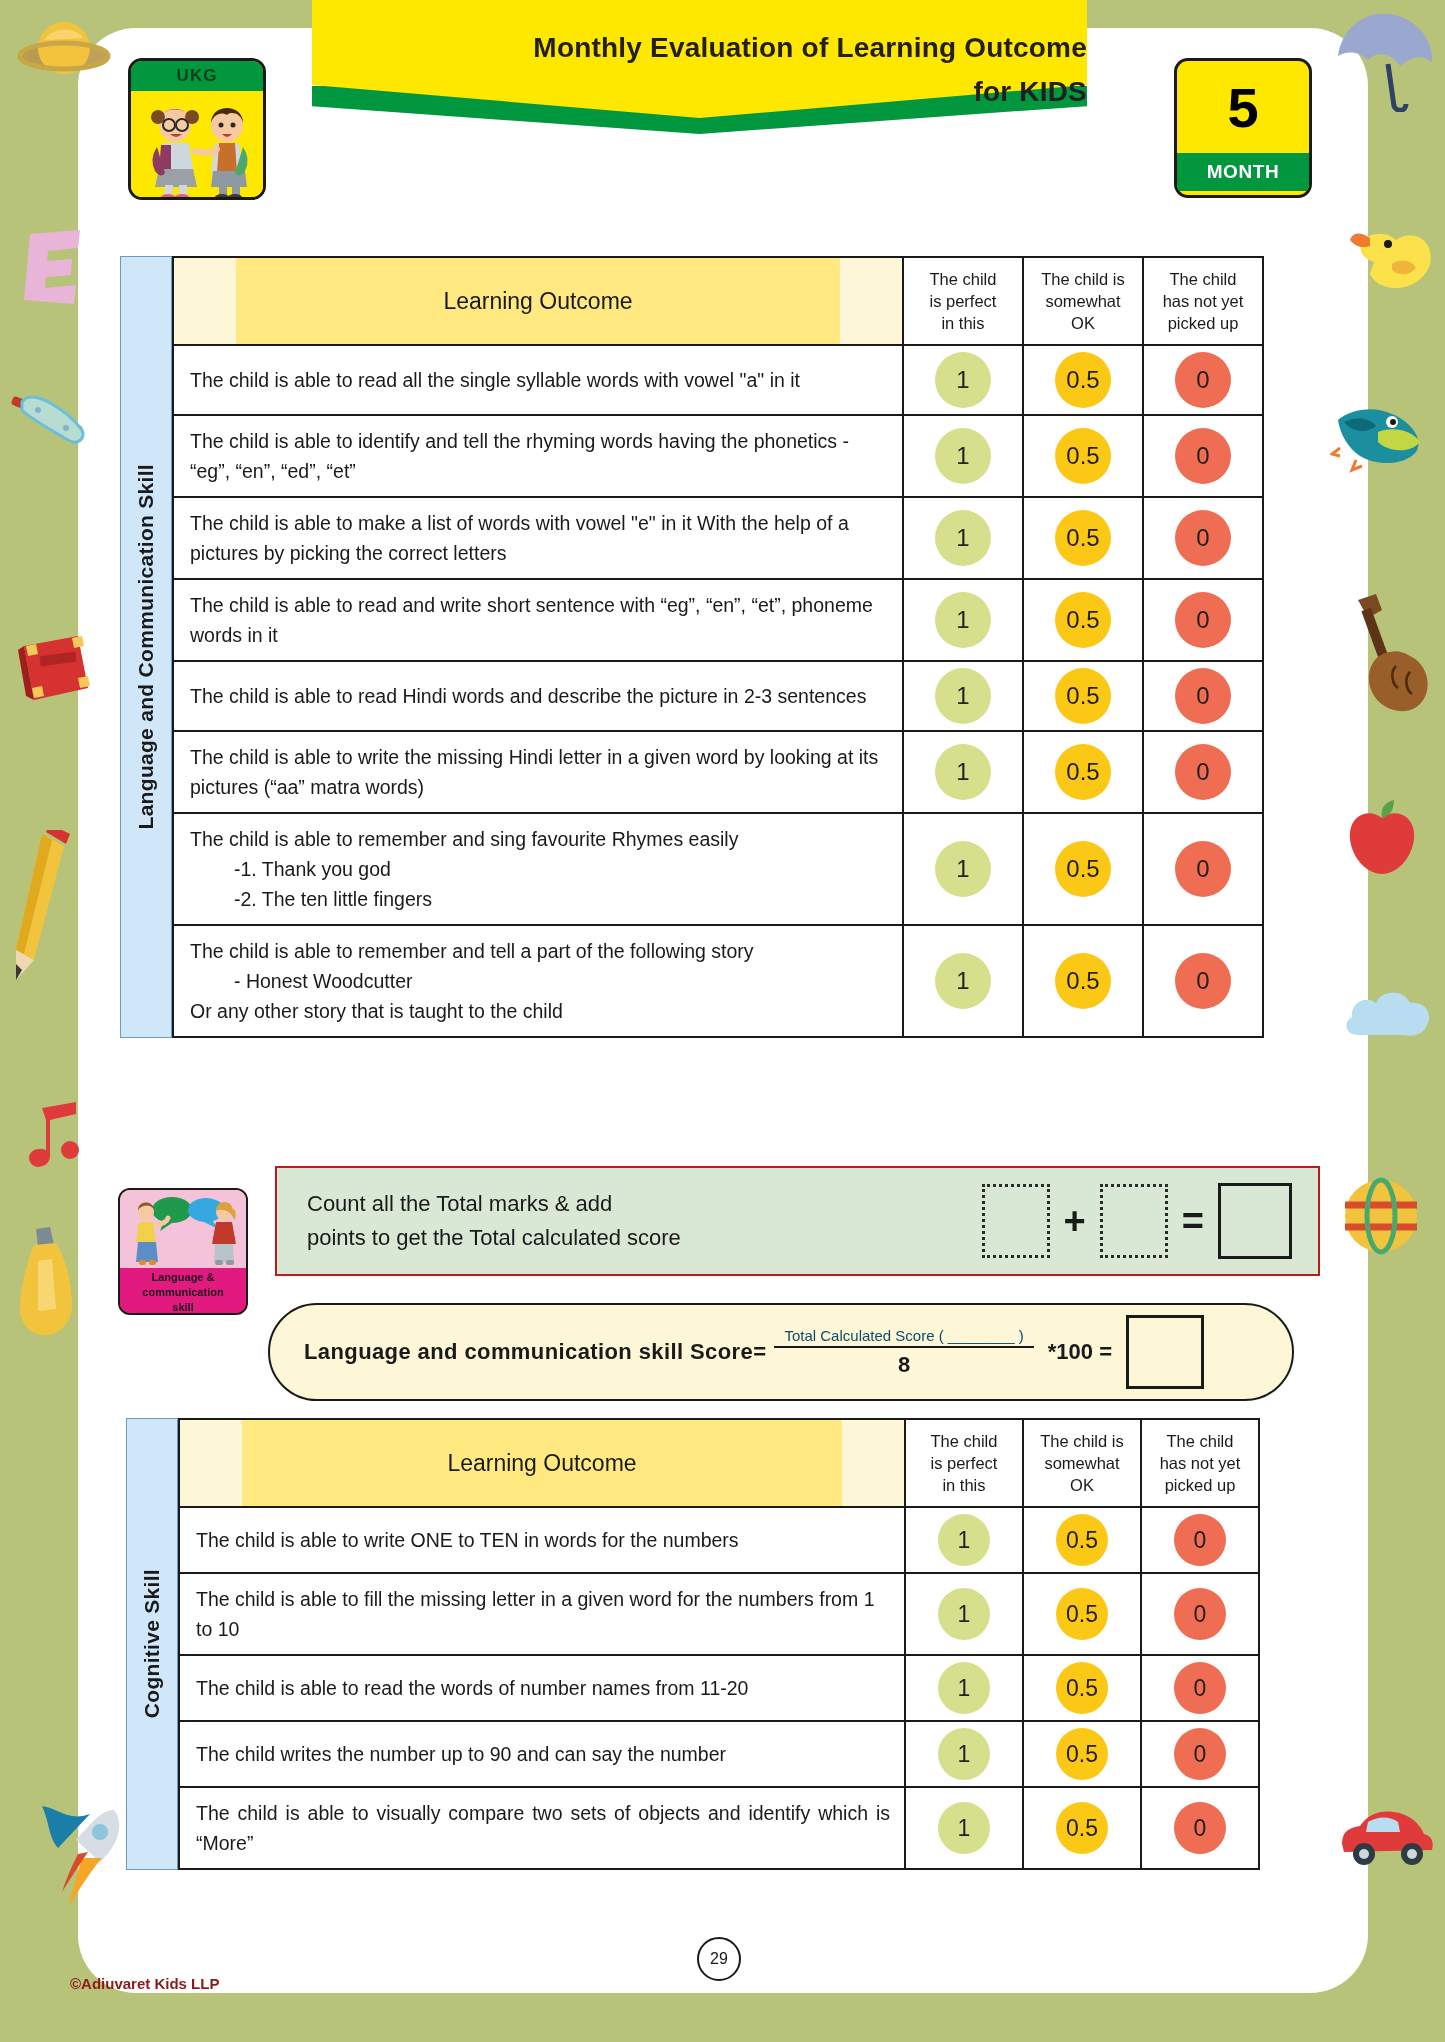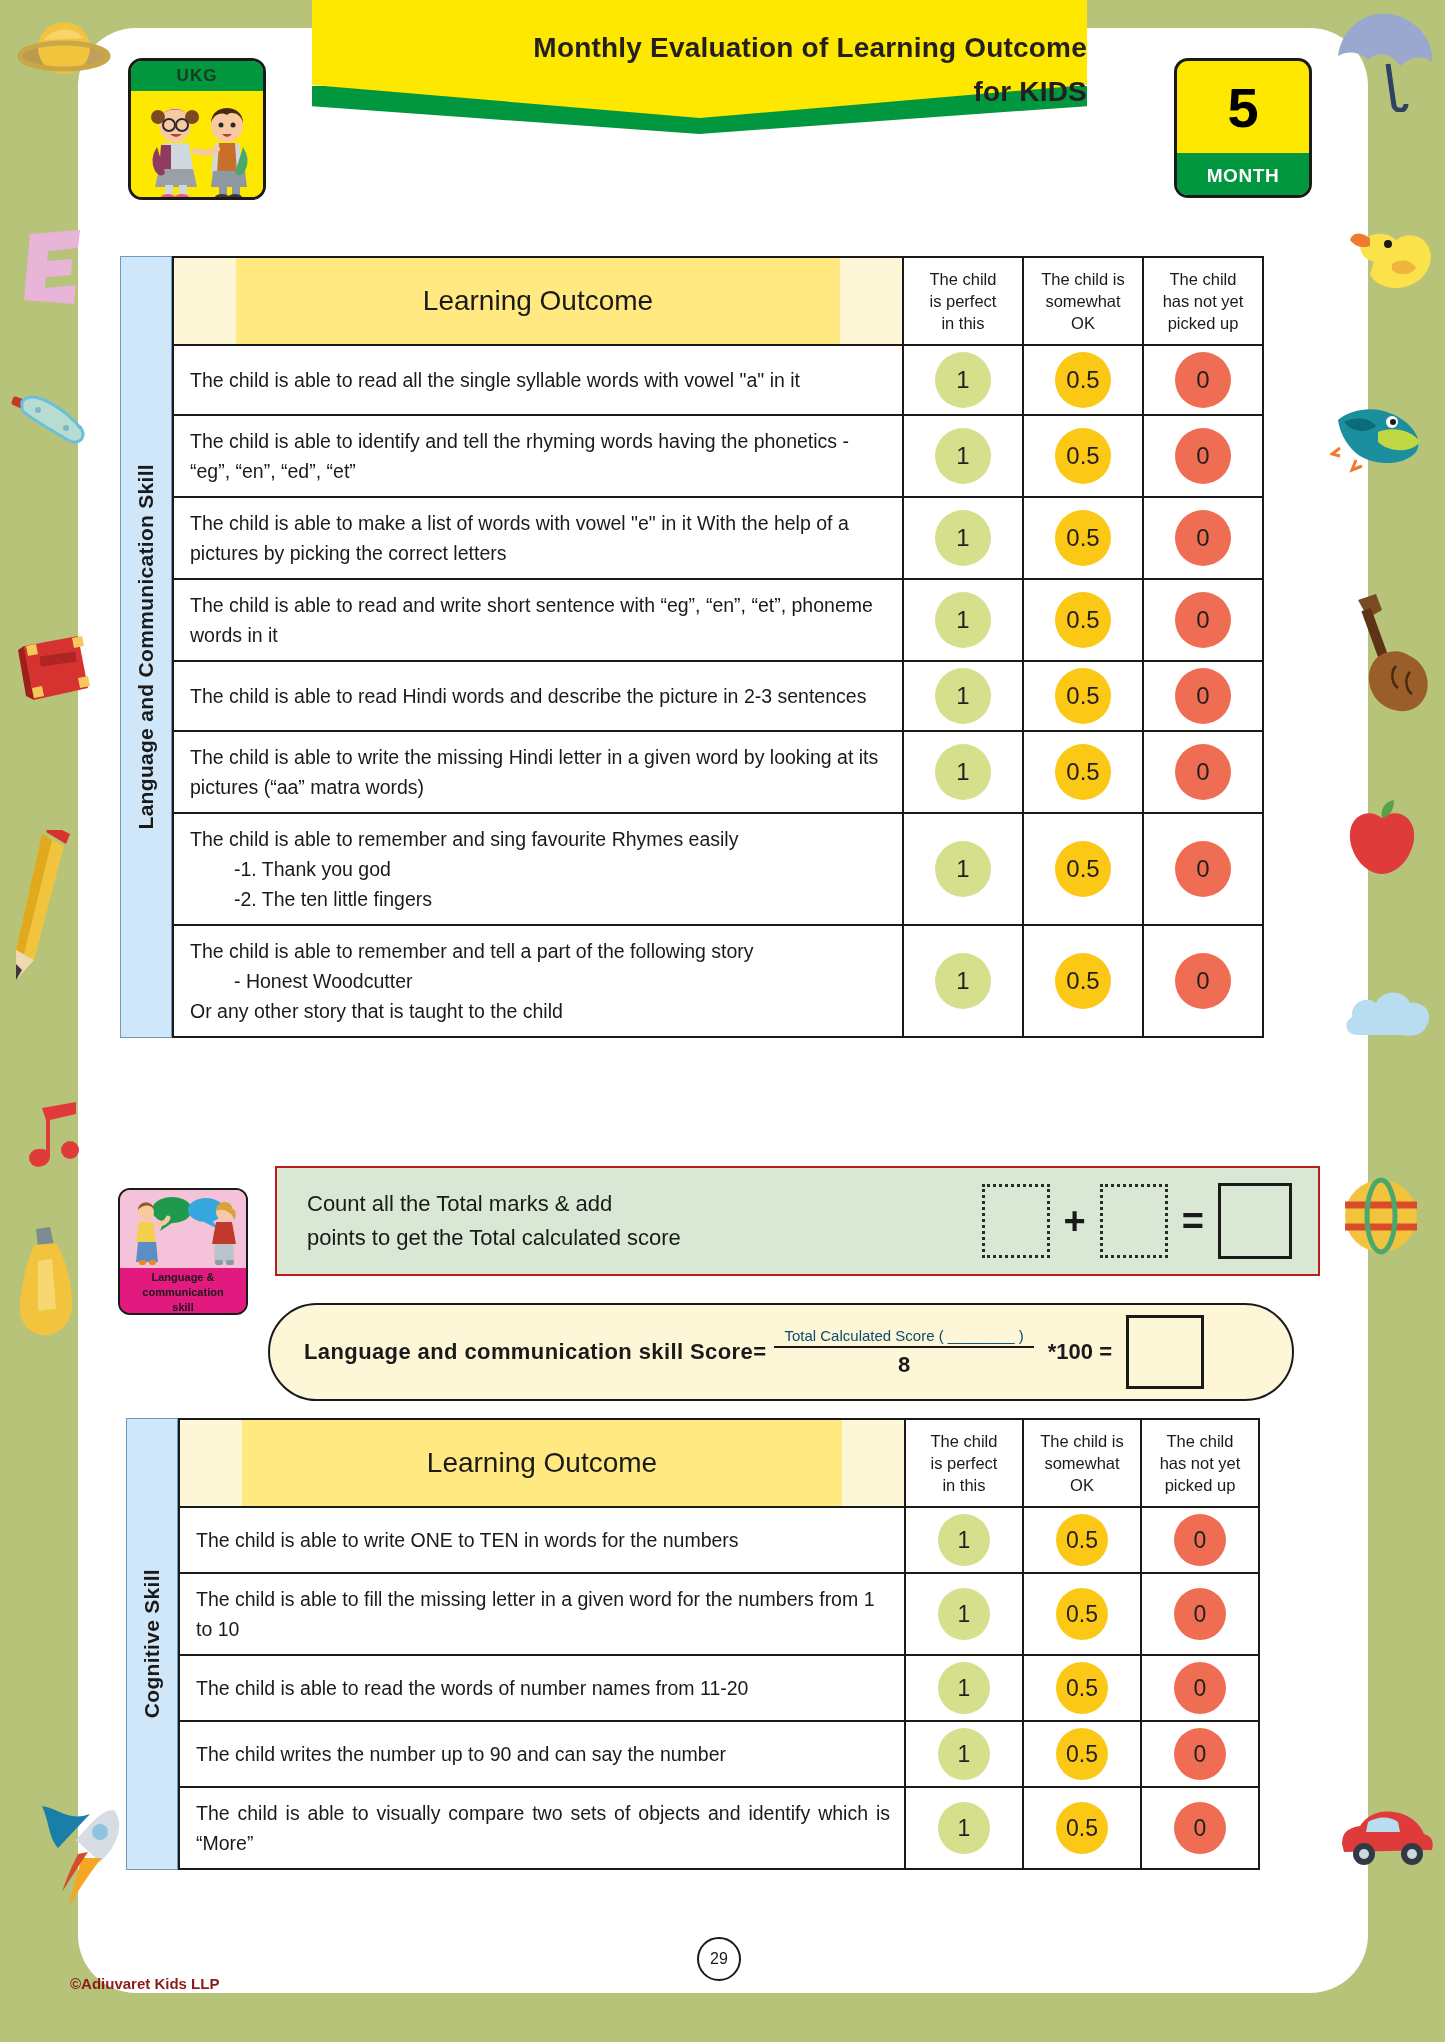--- a/index.html
+++ b/index.html
@@ -77,21 +77,21 @@
     border-radius: 14px;
     overflow: hidden;
     background: #ffe800;
     z-index: 3;
   }
   #month-number {
     height: 92px; display: flex; align-items: center; justify-content: center;
     font-size: 56px; font-weight: bold; color: #000;
   }
   #month-word {
-    height: 45px; background: #00973f; color: #fff;
+    height: 38px; background: #00973f; color: #fff;
     display: flex; align-items: center; justify-content: center;
     font-size: 19px; font-weight: bold; letter-spacing: .6px;
   }
 
   
   .skill-block { position: absolute; display: flex; }
   .side-label {
     width: 52px;
     background: #cfe7f9;
     border: 1px solid #6c9bbf;
@@ -117,21 +117,21 @@
     padding: 0;
   }
   .hdr-outcome .band {
     position: absolute; left: 62px; right: 62px; top: 0; bottom: 0;
     background: #ffe980;
   }
   .hdr-outcome .txt {
     position: relative;
     display: flex; align-items: center; justify-content: center;
     height: 100%;
-    font-size: 28px; color: #1a1a1a; font-weight: normal;
+    font-size: 23px; color: #1a1a1a; font-weight: normal;
   }
   .hdr-col {
     background: #fff;
     font-size: 16.5px; font-weight: normal; color: #1a1a1a;
     line-height: 22px;
     text-align: center;
     vertical-align: middle;
     padding: 4px 2px;
   }
   td.outcome {

